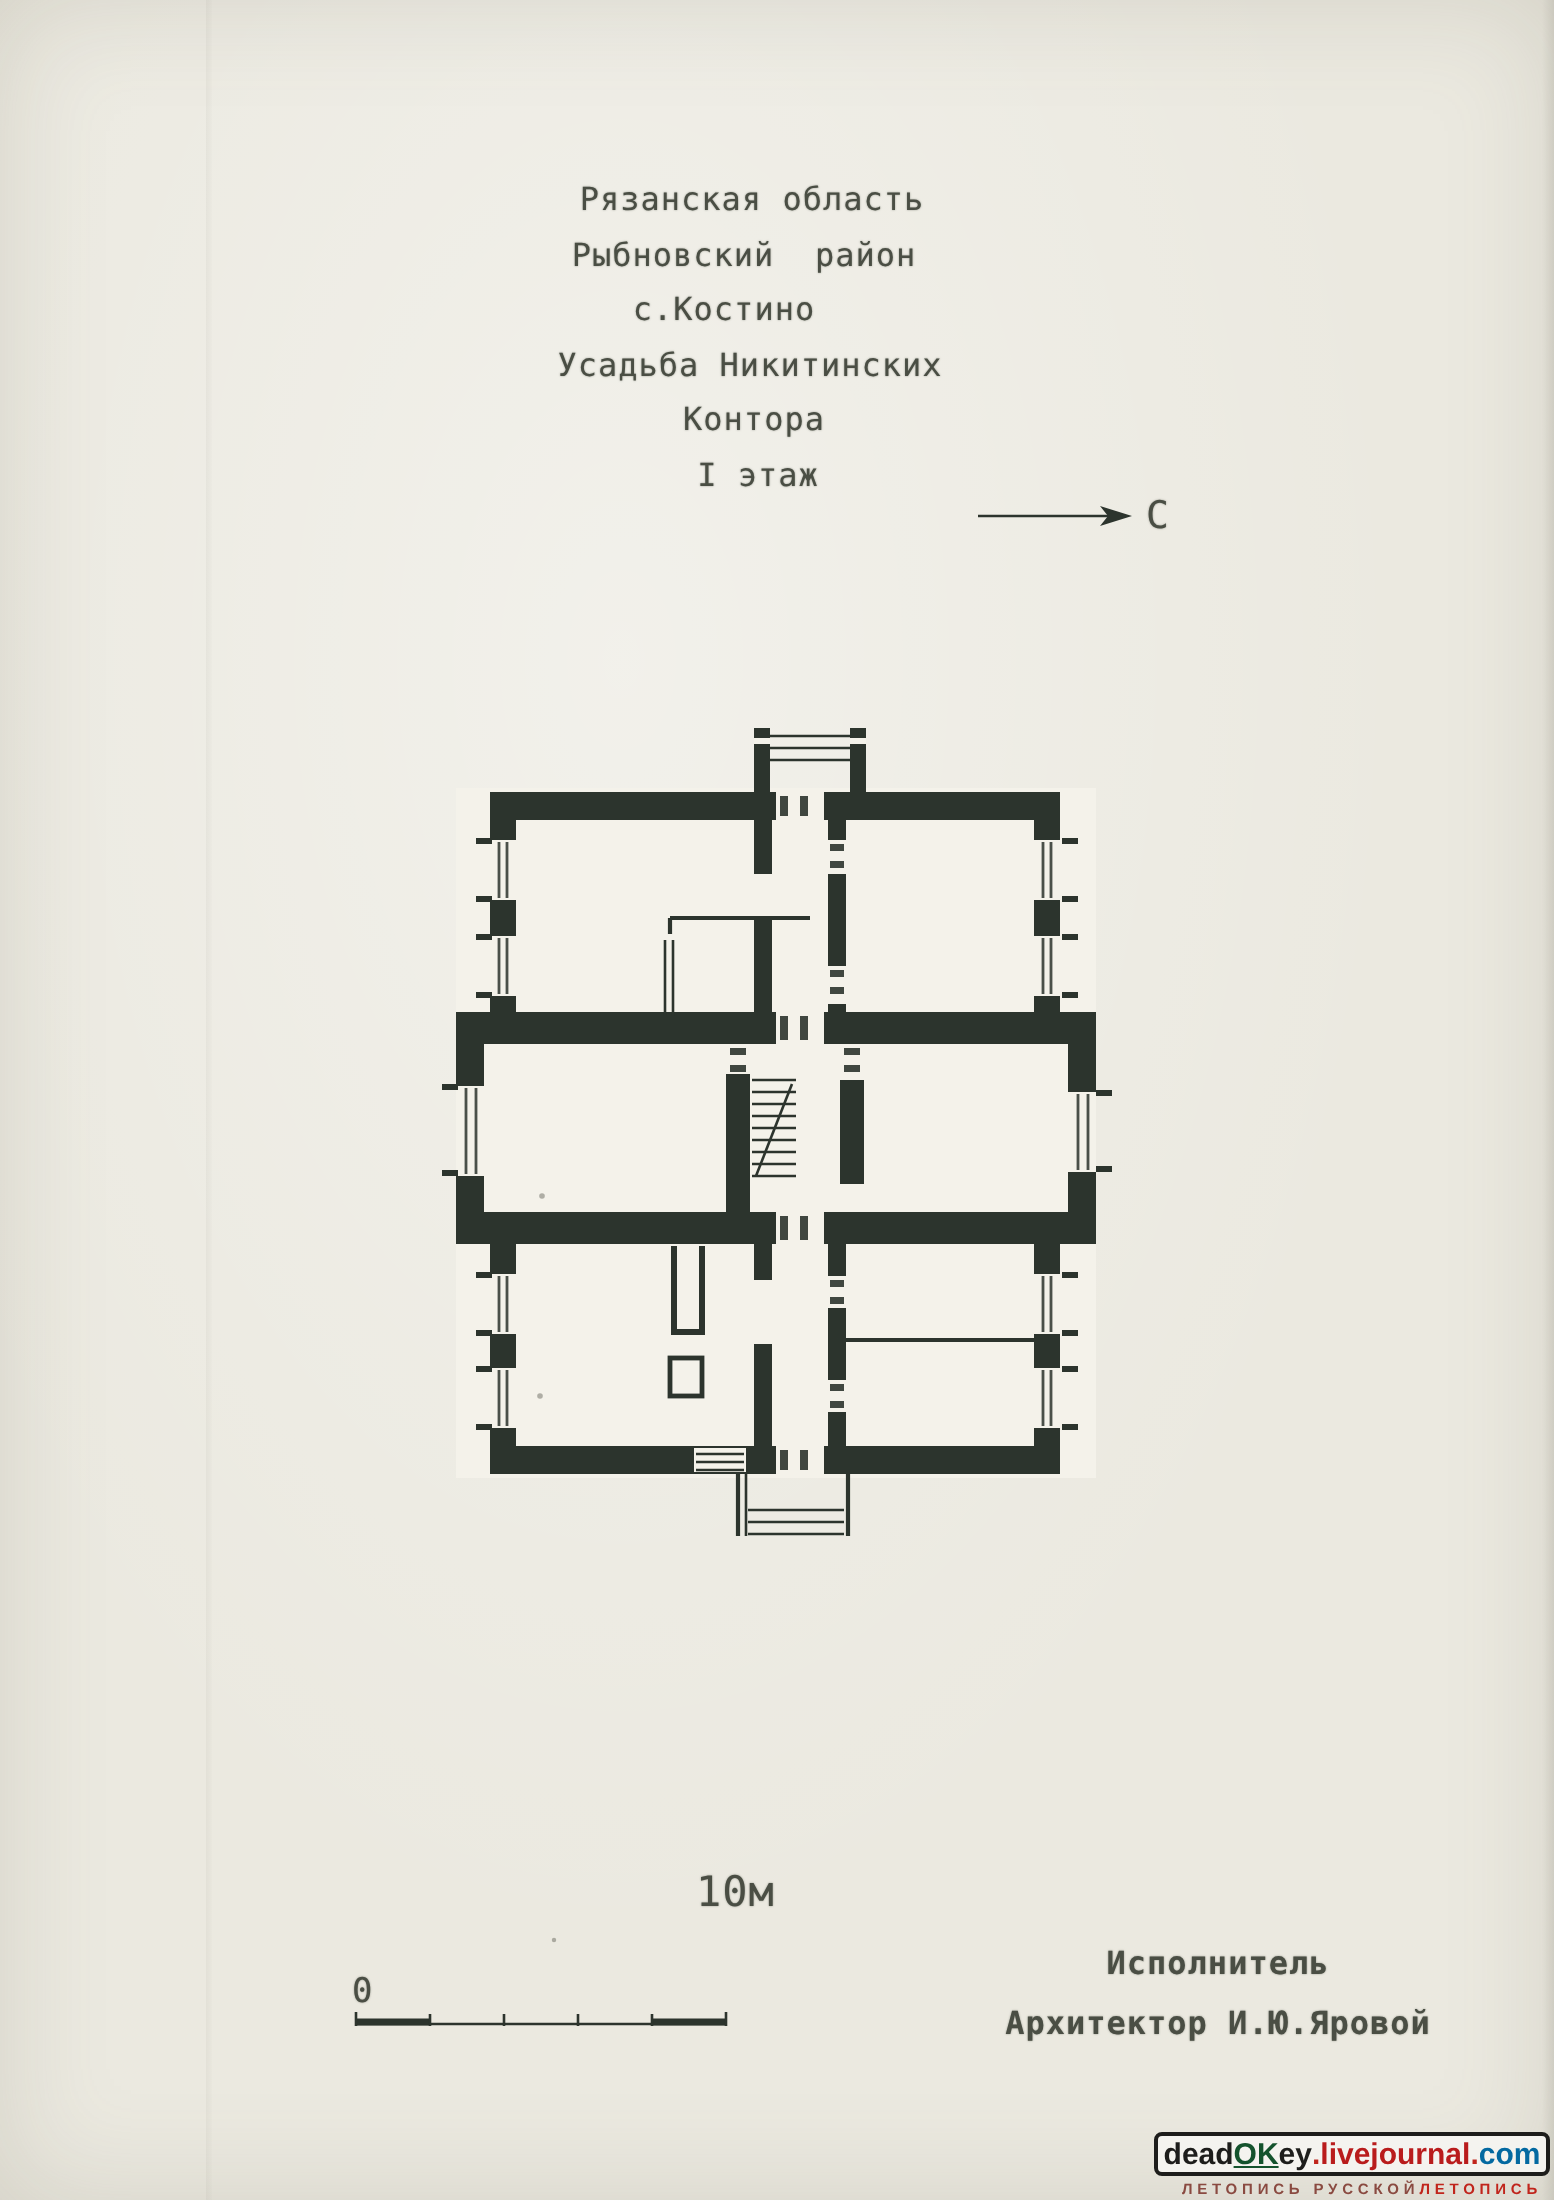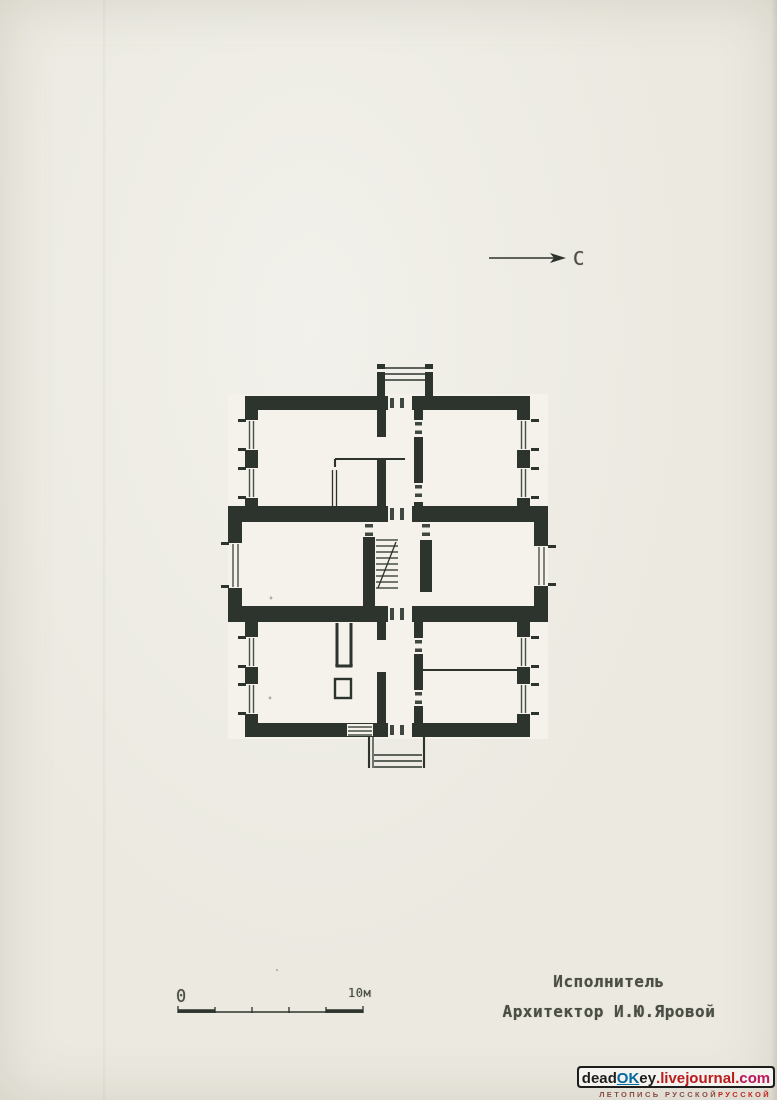--- a/index.html
+++ b/index.html
@@ -32,21 +32,21 @@
   .header .t-line{height:27.5px;}
   .header .t-line:nth-child(1){transform:translateX(-1px);}
   .header .t-line:nth-child(2){transform:translateX(-5px);}
   .header .t-line:nth-child(3){transform:translateX(-15px);}
   .header .t-line:nth-child(4){transform:translateX(-2px);}
   .header .t-line:nth-child(5){transform:translateX(0px);}
   .header .t-line:nth-child(6){transform:translateX(2px);}
 
   .north-label{position:absolute;left:573px;top:247px;font-size:19px;}
   .scale-zero{position:absolute;left:176px;top:986px;font-size:17px;}
-  .scale-max{position:absolute;left:348px;top:986px;font-size:12px;}
+  .scale-max{position:absolute;left:348px;top:934px;font-size:21px;}
 
   .credits{position:absolute;left:498px;top:972px;width:222px;text-align:center;font-size:16px;font-weight:bold;}
   .credits .c2{margin-top:11px;}
 
   
   svg.drawing{position:absolute;left:0;top:0;}
   .roomfill{fill:var(--paper-light);}
   .wall{fill:var(--wall);}
   .wallstroke{stroke:var(--wall);fill:none;}
   .thin{stroke:var(--wall);stroke-width:1.3;fill:none;}
@@ -72,20 +72,28 @@
   .wm-sub .l{color:var(--wm-darkred);}
   .wm-sub .r{color:var(--wm-red);}
 </style>
 </head>
 <body>
 
 <div class="page">
   <div class="crease"></div>
   <div class="edge-r"></div>
 
+  <div class="header">
+    <div class="tw t-line">Рязанская область</div>
+    <div class="tw t-line">Рыбновский  район</div>
+    <div class="tw t-line">с.Костино</div>
+    <div class="tw t-line">Усадьба Никитинских</div>
+    <div class="tw t-line">Контора</div>
+    <div class="tw t-line">I этаж</div>
+  </div>
 
   <svg class="drawing" width="777" height="1100" viewBox="0 0 777 1100" xmlns="http://www.w3.org/2000/svg">
 
     <g>
       <line class="thin" x1="489" y1="258" x2="556" y2="258"></line>
       <polygon class="wall" points="566,258 550,253 554,258 550,263"></polygon>
     </g>
 
     <g>
 
@@ -290,25 +298,25 @@
   <div class="tw scale-max">10м</div>
 
   <div class="credits">
     <div class="tw c1">Исполнитель</div>
     <div class="tw c2">Архитектор И.Ю.Яровой</div>
   </div>
 
   <div class="watermark">
     <div class="wm-box">
         <span style="color: rgb(29, 29, 27);">dead</span>
-        <span style="color: #0369a1; text-decoration: underline;">OK</span>
+        <span style="color: #14532d; text-decoration: underline;">OK</span>
         <span style="color: rgb(29, 29, 27);">ey</span>
         <span style="color: rgb(192, 37, 28);">.</span>
         <span style="color: #b91c1c;">livejournal</span>
         <span style="color: rgb(192, 37, 28);">.</span>
-        <span style="color: #be185d;">com</span>
+        <span style="color: #0369a1;">com</span>
       </div>
     <div class="wm-sub">
       <span class="l">ЛЕТОПИСЬ РУССКОЙ</span>
-      <span class="r">РУССКОЙ</span>
+      <span class="r">ЛЕТОПИСЬ</span>
     </div>
   </div>
 </div>
 
 </body></html>

